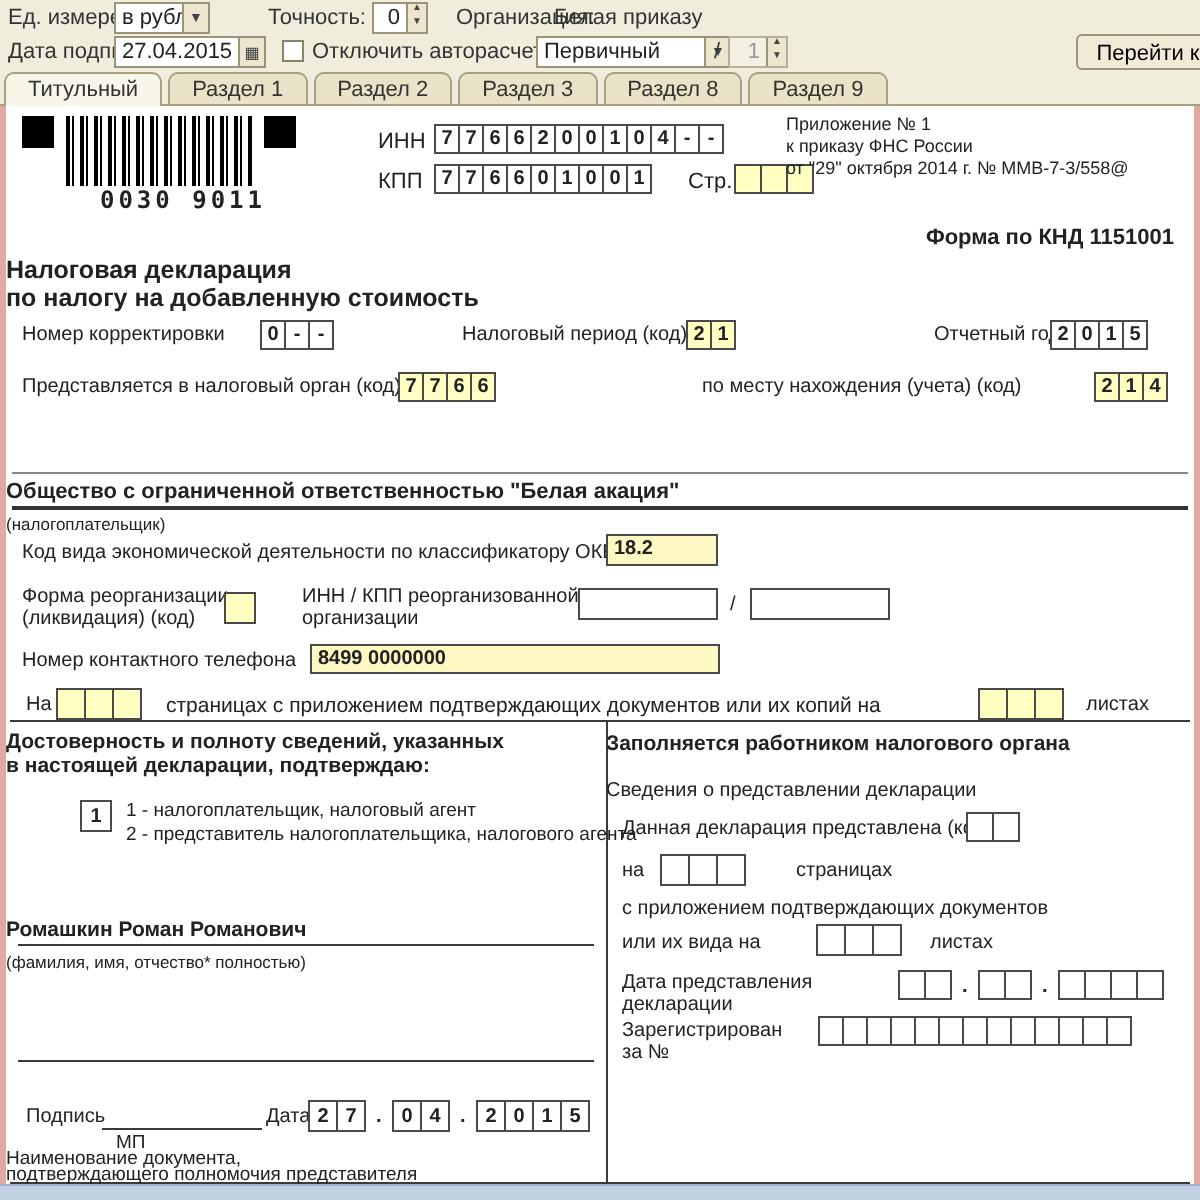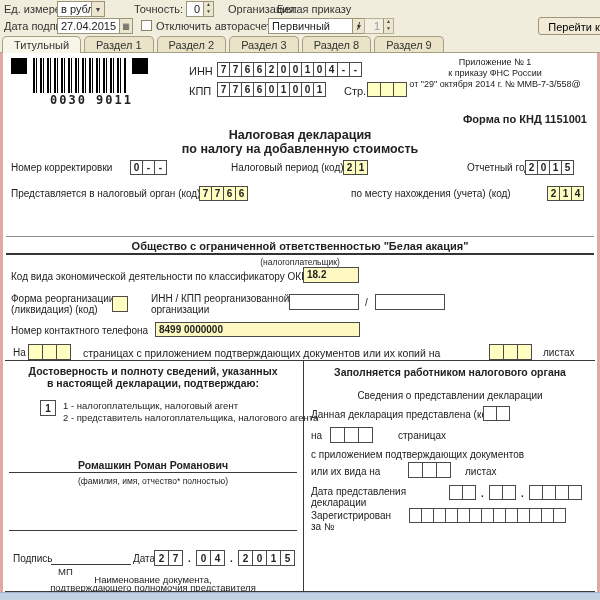--- a/index.html
+++ b/index.html
@@ -22,21 +22,21 @@
   .slash { position:absolute; color:#333; }
 
   
   .tabbar { position:absolute; top:35px; left:0; width:600px; height:18px; background:#F1EDDC; border-bottom:1px solid #A79F82; display:flex; align-items:flex-end; padding-left:2px; font-size:11px; }
   .tab { border:1px solid #A79F82; border-bottom:none; border-radius:5px 5px 0 0; background:#EAE3C8; padding:2px 11px 1px 11px; margin-right:3px; white-space:nowrap; color:#333; }
   .tab.active { background:#F8F5E9; font-weight:normal; position:relative; top:1px; padding-bottom:2px;margin-top:27px; }
 
   
   .form { position:absolute; top:53px; left:0; width:600px; height:539px; background:#fff; border-left:3px solid #E2A9A4; border-right:3px solid #E2A9A4; font-size:10px; }
   .abs { position:absolute; white-space:nowrap; }
-  .ctr { text-align:center; white-space:normal; }
+  .ctr { text-align:left; white-space:normal; }
   .b { font-weight:bold; }
   .sq { position:absolute; width:16px; height:16px; background:#000; }
   .barcode { position:absolute; left:30px; top:5px; width:94px; height:38px;
     background-image:repeating-linear-gradient(90deg,#000 0 2px,#fff 2px 3px,#000 3px 4px,#fff 4px 7px,#000 7px 9px,#fff 9px 10px,#000 10px 11px,#fff 11px 14px); }
   .barcode-num { position:absolute; left:24px; top:40px; width:106px; background:#fff; text-align:right;
     font-family:"DejaVu Sans Mono", monospace; font-size:12px; font-weight:bold; letter-spacing:2px; }
 
   .cells { position:absolute; display:inline-flex; }
   .cell { width:13px; height:15px; border:1px solid #4a4a4a; margin-left:-1px; background:#fff;
     display:inline-flex; align-items:center; justify-content:center; font-weight:bold; font-size:10px; }

